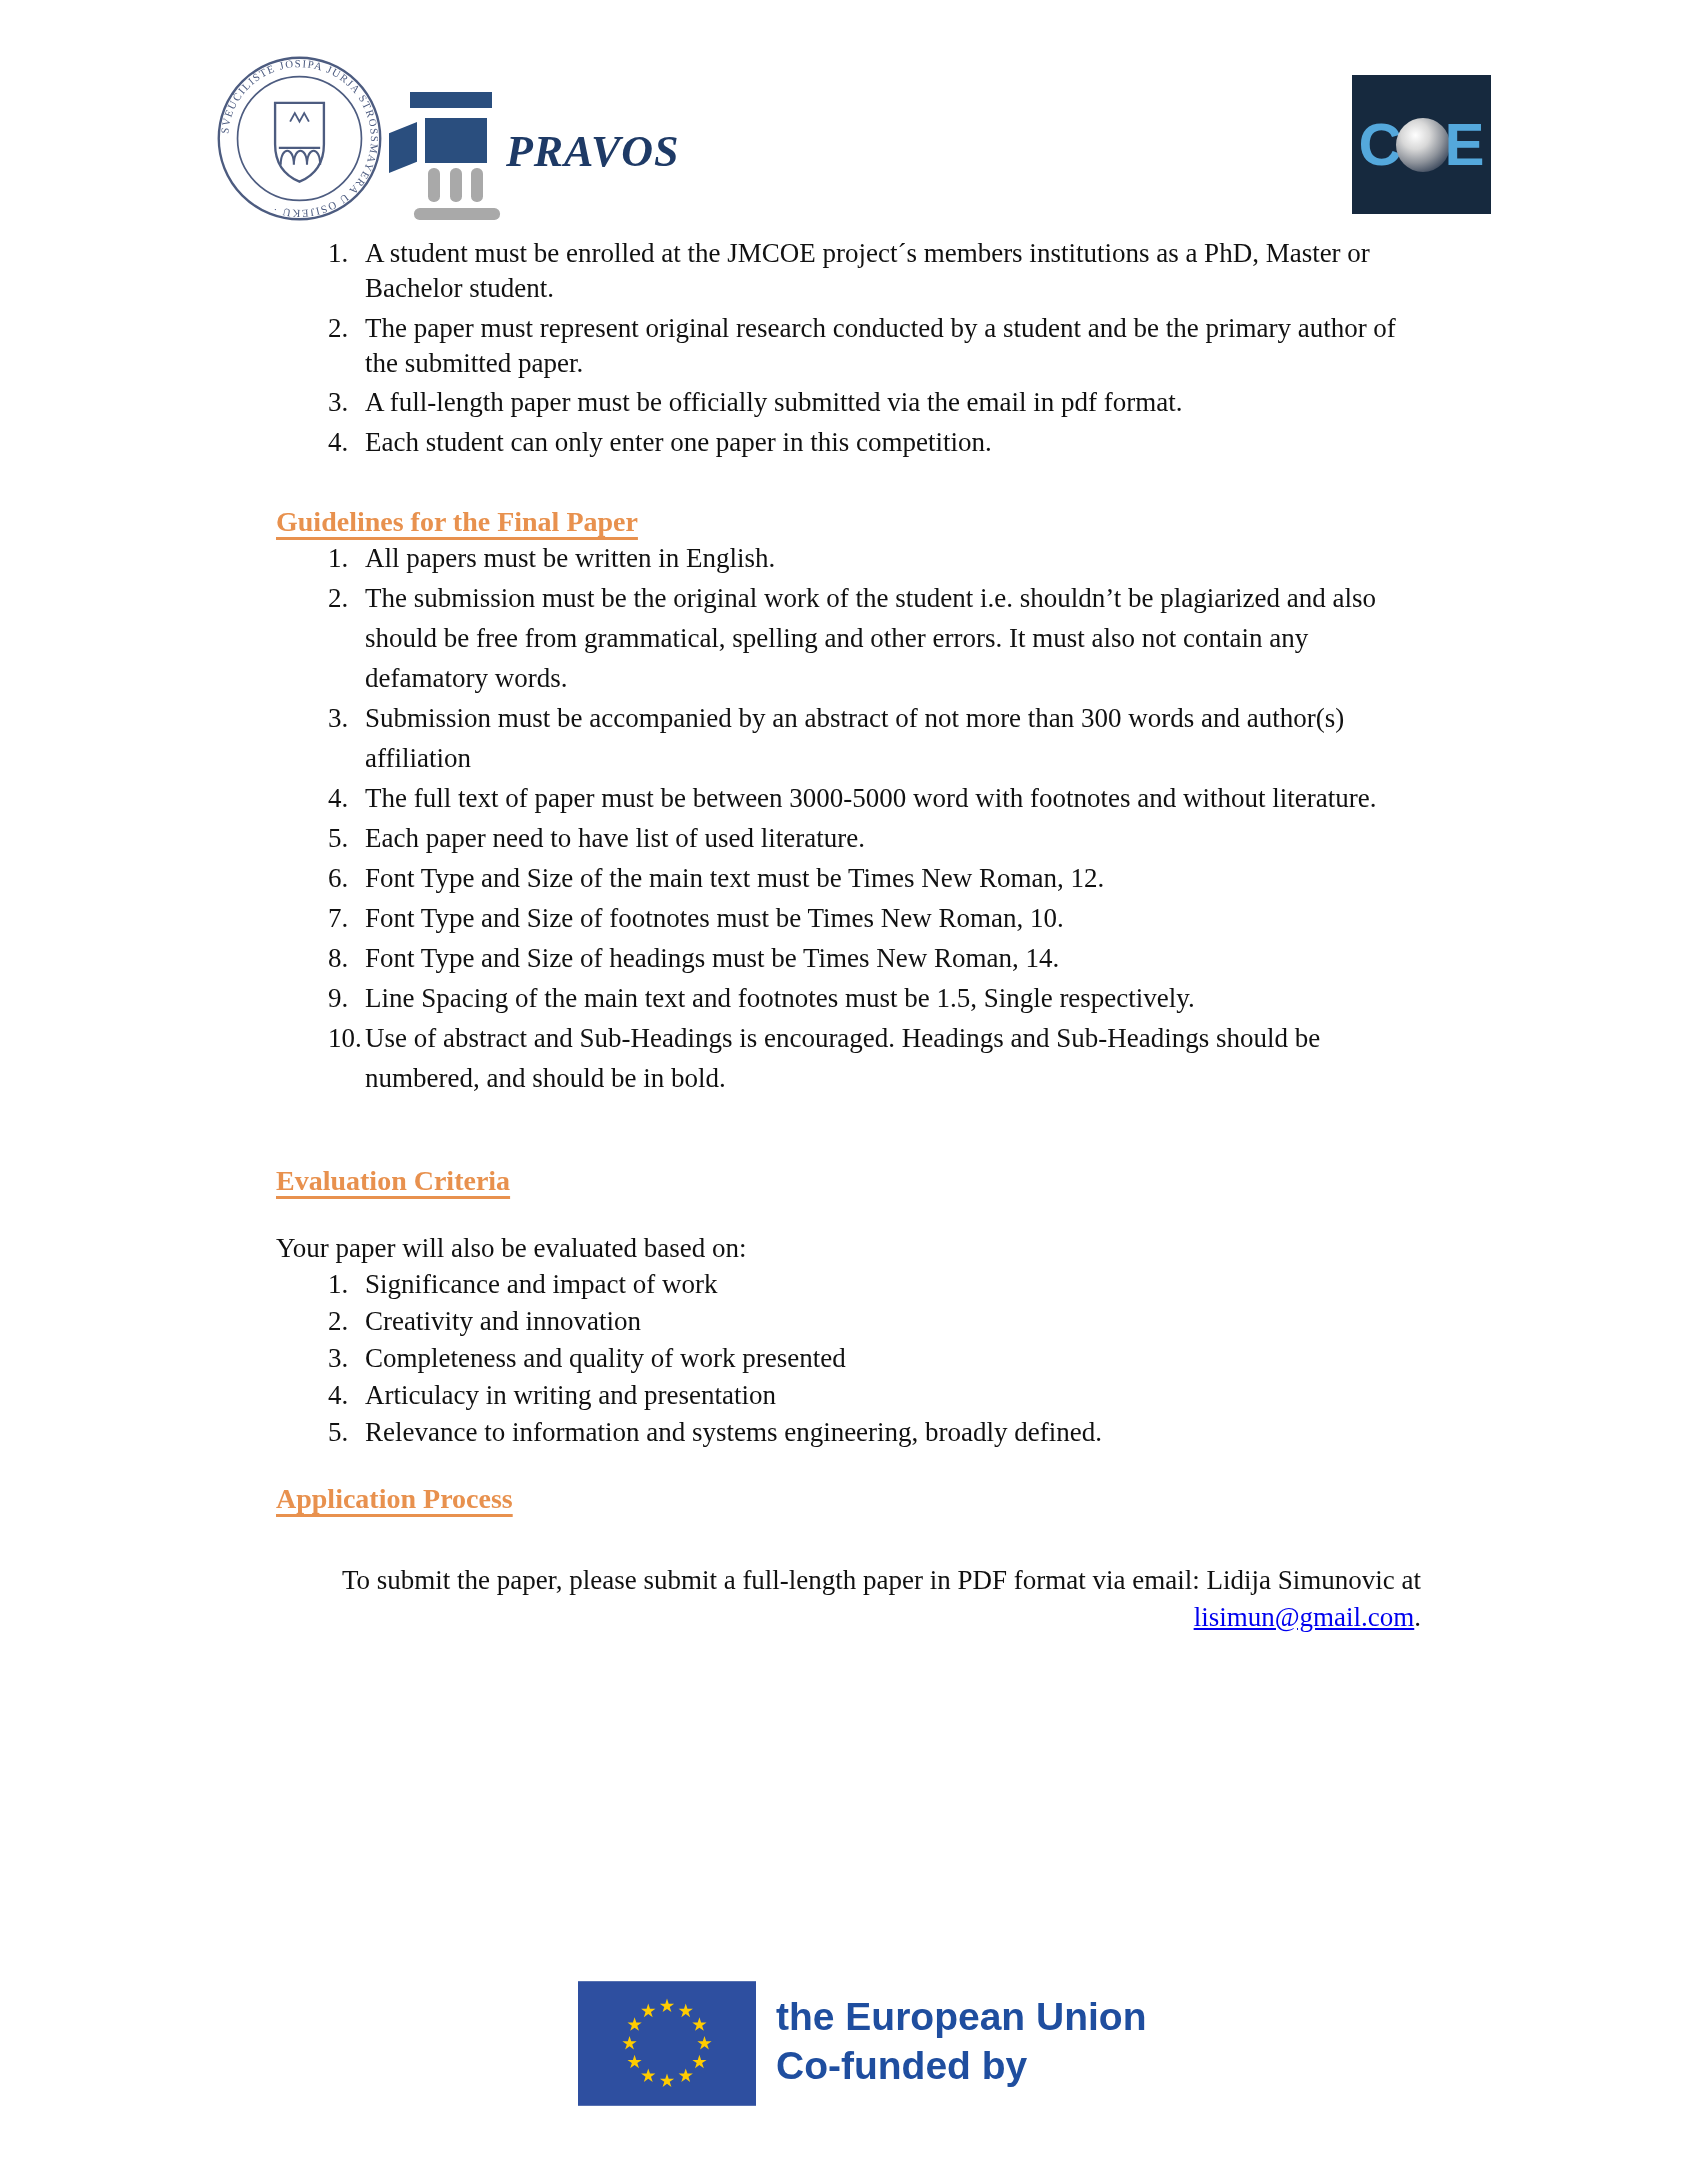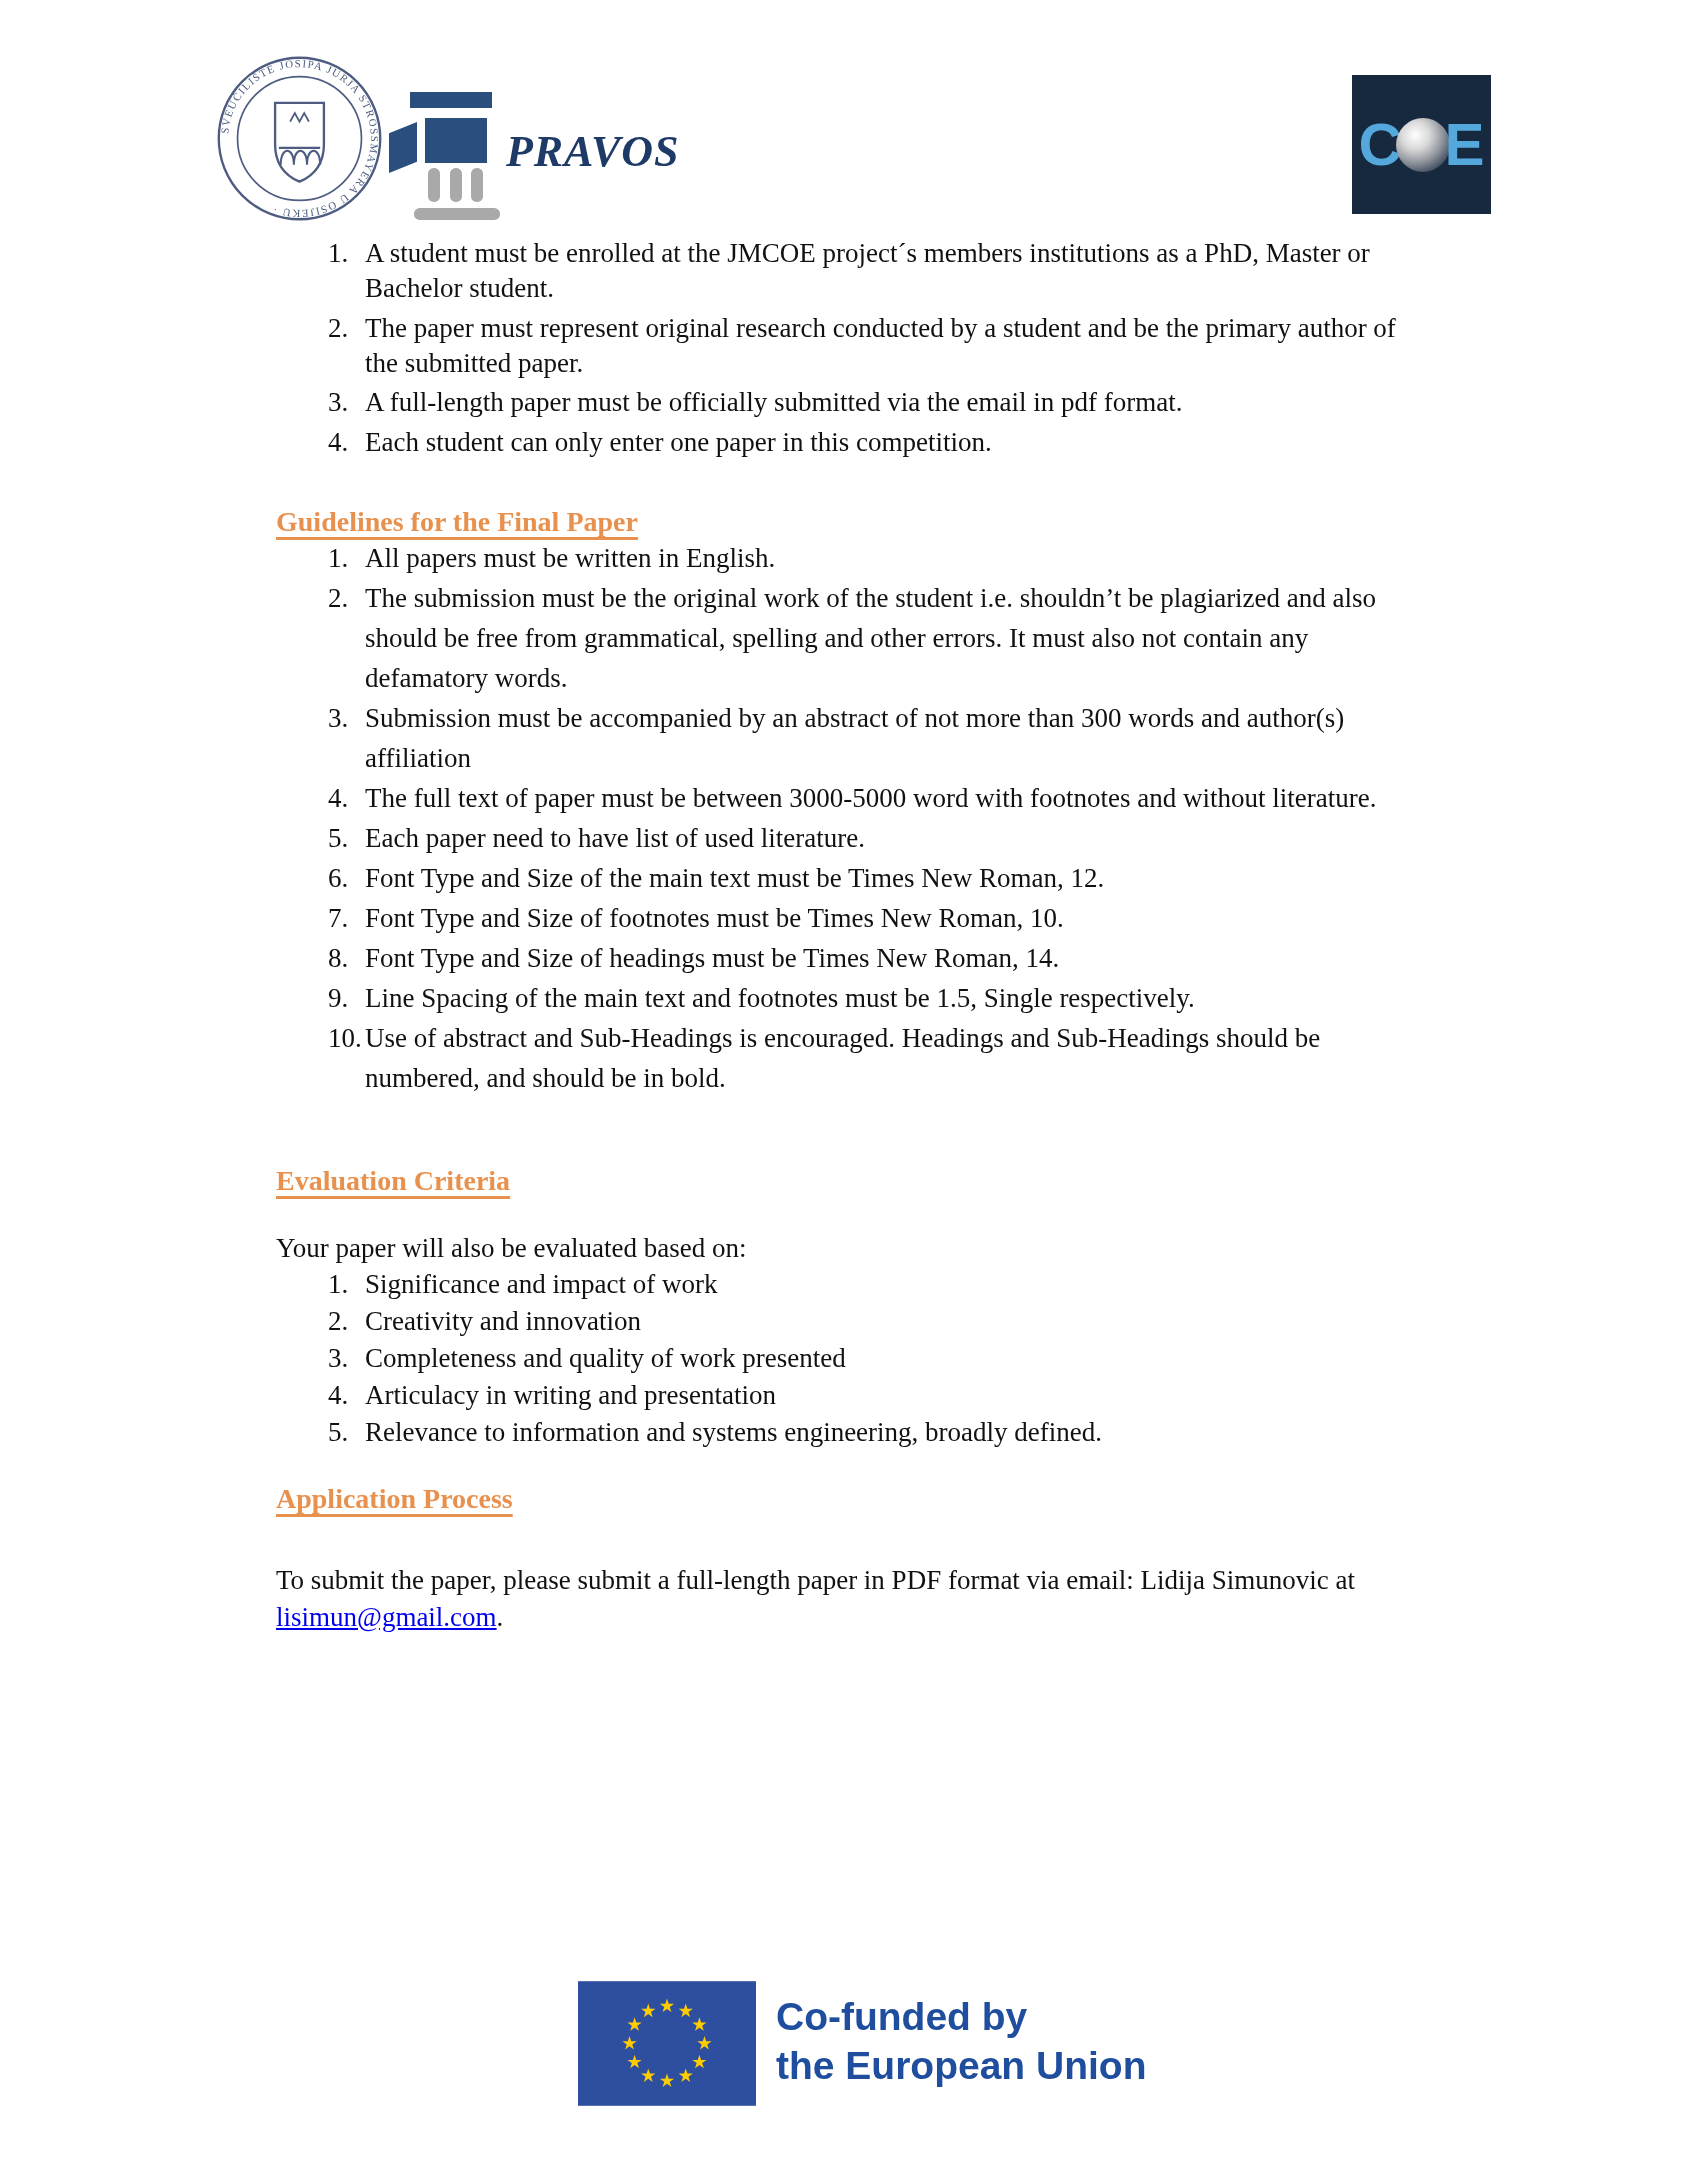--- a/index.html
+++ b/index.html
@@ -49,21 +49,21 @@
 
   h2.sec {
     font-size:28px; font-weight:bold; color:#E8914E;
     text-decoration:underline; text-decoration-thickness:2.8px; text-underline-offset:5.6px;
   }
   .h-guidelines  { margin-top:46px; }
   .h-evaluation  { margin-top:67px; }
   .h-application { margin-top:33px; }
 
   p.intro { margin-top:33px; line-height:36px; }
-  p.apply { margin-top:47px; line-height:37px; }
+  p.apply { margin-top:47px; line-height:37px;text-align:right; }
   a.mail  { color:#0000EE; text-decoration:underline; }
 
   
   .eu-flag { position:absolute; left:578px; top:1981px; }
   .funding { position:absolute; left:776px; top:1992px;
              font-family:"Liberation Sans", sans-serif; font-weight:bold;
              font-size:39px; line-height:49px; color:#1F4E9F; }
 </style>
 </head>
 <body>
@@ -157,18 +157,18 @@
     <use href="#st" transform="translate(115,101.1)"></use>
     <use href="#st" transform="translate(95,106.5)"></use>
     <use href="#st" transform="translate(75,101.1)"></use>
     <use href="#st" transform="translate(60.4,86.5)"></use>
     <use href="#st" transform="translate(55,66.5)"></use>
     <use href="#st" transform="translate(60.4,46.5)"></use>
     <use href="#st" transform="translate(75,31.9)"></use>
   </svg>
 
   <div class="funding">
+    <div>the European Union</div>
     <div>Co-funded by</div>
-    <div>the European Union</div>
   </div>
 
 </div>
 
 
 </body></html>

